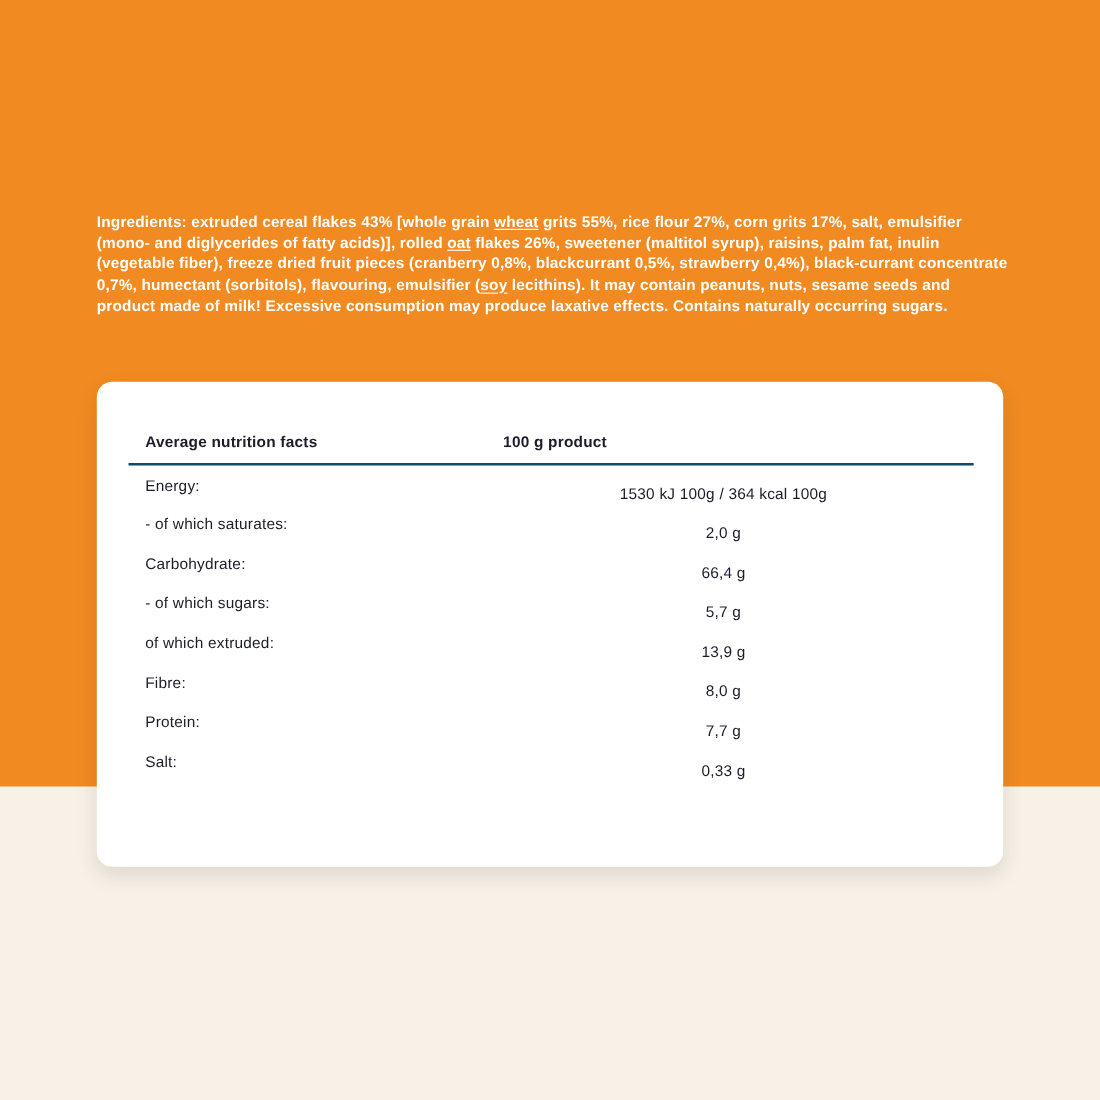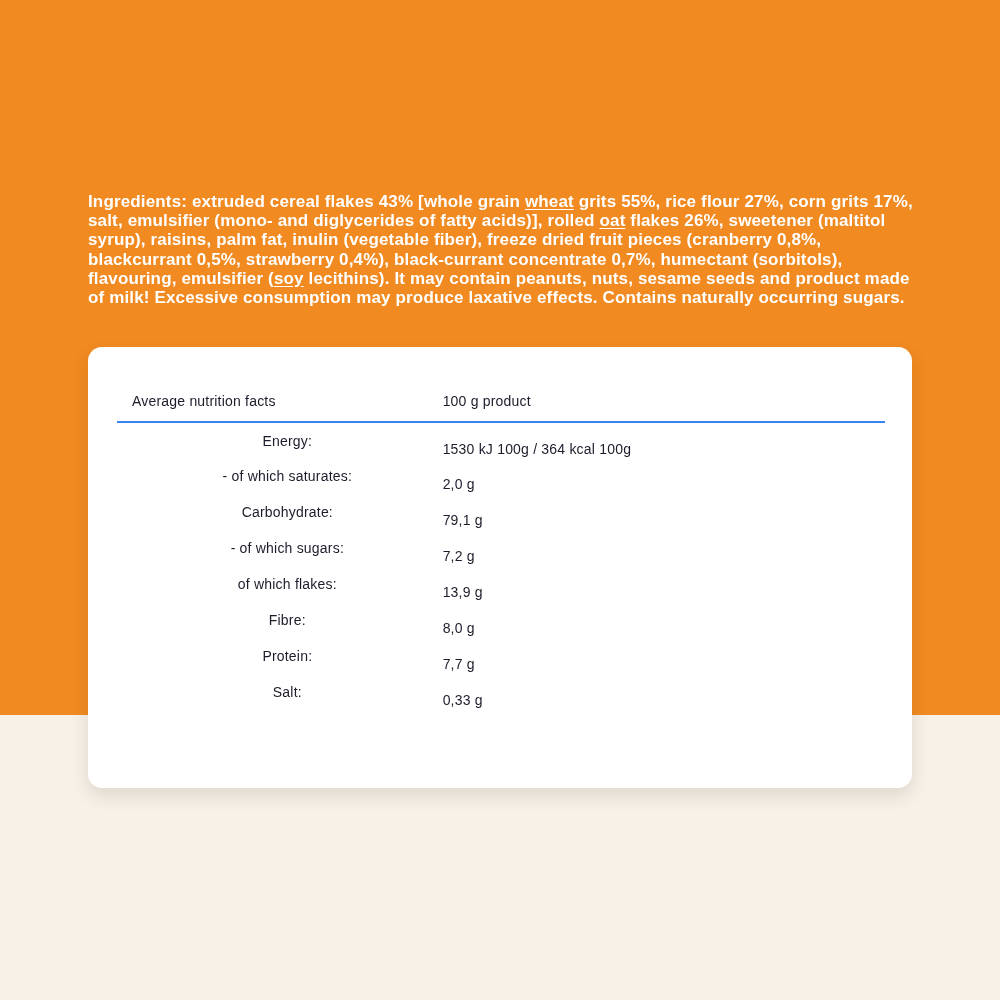--- a/index.html
+++ b/index.html
@@ -14,21 +14,21 @@
     position: absolute;
     top: 0; left: 0;
     width: 1000px; height: 715px;
     background: #F18A21;
   }
   .ingredients {
     position: absolute;
     left: 88px; top: 192px;
     width: 828px;
     color: #FFFFFF;
-    font-size: 17px;
+    font-size: 14px;
     line-height: 19.2px;
     font-weight: 700;
     letter-spacing: 0.15px;
   }
   .ingredients .u {
     text-decoration: underline;
     text-underline-offset: 2px;
   }
   .nutrition-card {
     position: absolute;
@@ -39,39 +39,39 @@
     box-shadow: 0 8px 18px rgba(60, 40, 10, 0.12);
     padding: 46px 27px 0 29px;
   }
   table.nutrition-table {
     width: 100%;
     border-collapse: collapse;
     color: #1C1C2B;
     font-size: 14px;
   }
   table.nutrition-table th {
-    font-weight: 400;
+    font-weight: 700;
     padding: 0 0 12px 15px;
-    border-bottom: 2px solid #3b82f6;
+    border-bottom: 2px solid #0c4a6e;
     text-align: left;
     letter-spacing: 0.2px;
   }
   table.nutrition-table th.val {
     text-align: left;
     padding: 0 27px 12px 0;
   }
   table.nutrition-table td {
     height: 36px;
     vertical-align: middle;
     padding: 0 0 0 15px;
-    text-align: center;
+    text-align: left;
     letter-spacing: 0.2px;
   }
   table.nutrition-table td.val {
-    text-align: left;
+    text-align: center;
     padding: 16px 27px 0 0;
     white-space: nowrap;
   }
 </style>
 </head>
 <body>
 
 <div class="orange-section"></div>
 
 <p class="ingredients"><span>Ingredients: extruded cereal flakes 43% [whole grain </span><span class="u">wheat</span><span> grits 55%, rice flour 27%, corn grits 17%, salt, emulsifier (mono- and diglycerides of fatty acids)], rolled </span><span class="u">oat</span><span> flakes 26%, sweetener (maltitol syrup), raisins, palm fat, inulin (vegetable fiber), freeze dried fruit pieces (cranberry 0,8%, blackcurrant 0,5%, strawberry 0,4%), black-currant concentrate 0,7%, humectant (sorbitols), flavouring, emulsifier (</span><span class="u">soy</span><span> lecithins). It may contain peanuts, nuts, sesame seeds and product made of milk! Excessive consumption may produce laxative effects. Contains naturally occurring sugars.</span></p>
@@ -91,30 +91,30 @@
   </tr>
 
 
   <tr>
     <td>- of which saturates:</td>
     <td class="val">2,0 g</td>
   </tr>
 
   <tr>
     <td>Carbohydrate:</td>
-    <td class="val">79,1 g</td>
+    <td class="val">66,4 g</td>
   </tr>
 
   <tr>
     <td>- of which sugars:</td>
-    <td class="val">7,2 g</td>
+    <td class="val">5,7 g</td>
   </tr>
 
   <tr>
-    <td>of which flakes:</td>
+    <td>of which extruded:</td>
     <td class="val">13,9 g</td>
   </tr>
 
   <tr>
     <td>Fibre:</td>
     <td class="val">8,0 g</td>
   </tr>
 
   <tr>
     <td>Protein:</td>

